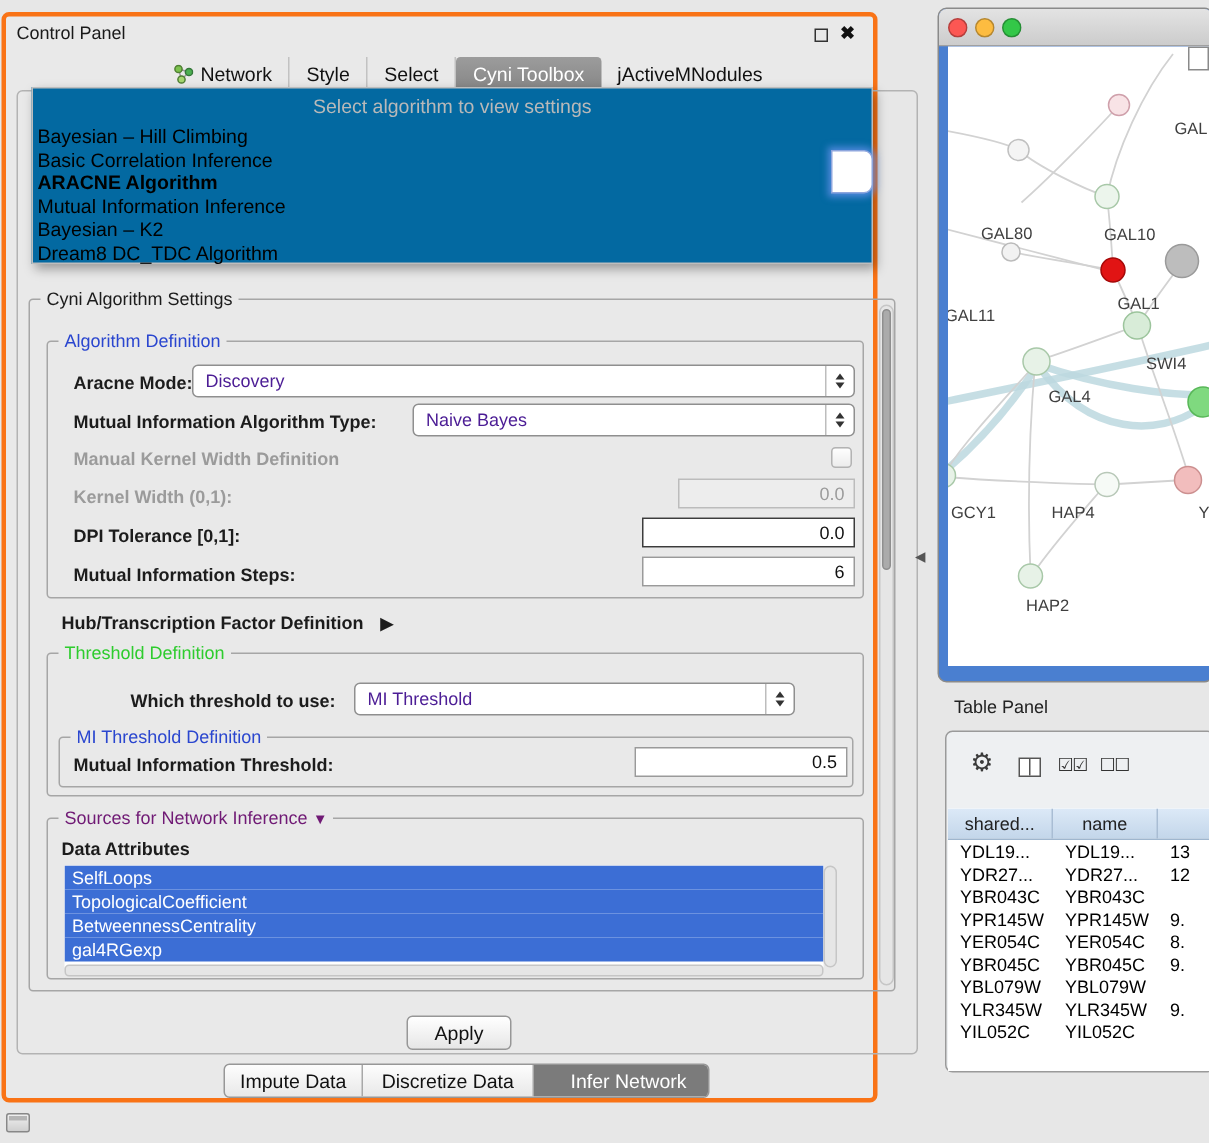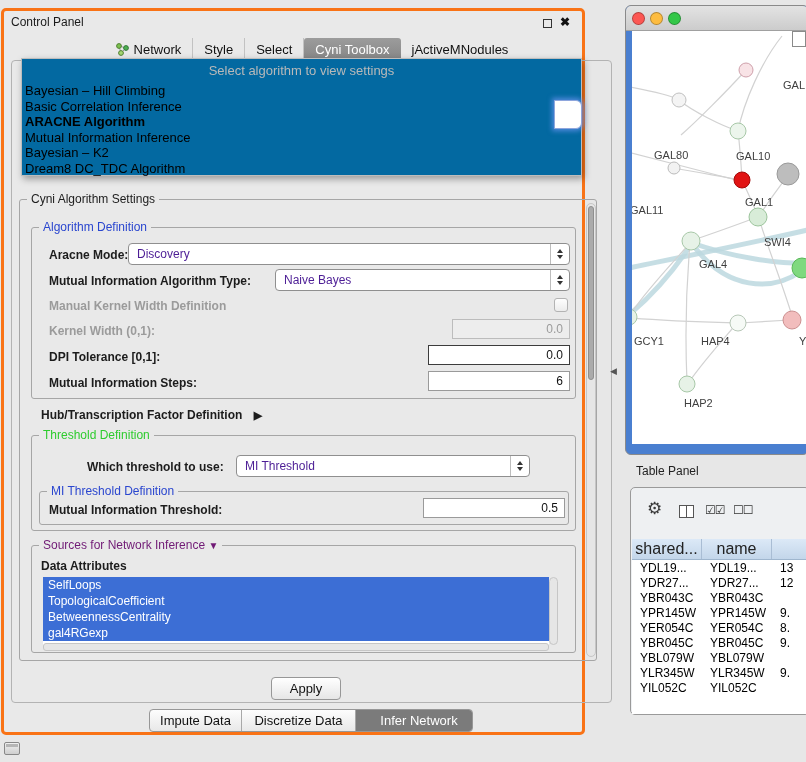--- a/index.html
+++ b/index.html
@@ -86,21 +86,21 @@
   
   .tp-label { position:absolute; left:636px; top:464px; font-size:12px; color:#222; }
   .tpwin { position:absolute; left:630px; top:487px; width:180px; height:228px;
     background:#eef0f2; border:1px solid #9a9a9a; border-radius:5px; }
   .gear { position:absolute; font-size:17px; color:#3a3a3a; }
   .icon-cols { position:absolute; width:15px; height:13px; border:1px solid #555; background:#fff; }
   .icon-cols::after { content:''; position:absolute; left:6px; top:0; bottom:0; width:1px; background:#555; }
   .checks { position:absolute; font-size:12px; color:#333; letter-spacing:-1px; }
   .tbl { position:absolute; left:1px; top:51px; width:178px; height:175px; background:#fff; overflow:hidden; }
   .thead { display:flex; height:21px; background:linear-gradient(#dce9f7,#c3d6ea); border-bottom:1px solid #9fb6ce; }
-  .th { font-size:16px; color:#222; display:flex; align-items:center; justify-content:center;
+  .th { font-size:12px; color:#222; display:flex; align-items:center; justify-content:center;
     border-right:1px solid #a9bdd4; overflow:hidden; white-space:nowrap; }
   .trow { display:flex; height:15px; align-items:center; }
   .td { font-size:12px; color:#000; padding-left:8px; overflow:hidden; white-space:nowrap; }
 
   .mini-ic { position:absolute; left:4px; top:742px; width:16px; height:13px;
     border:1px solid #888; background:linear-gradient(#f0f0f0,#cfcfcf); border-radius:2px; }
   .mini-ic::after { content:''; position:absolute; left:1px; right:1px; top:1px; height:3px; background:#b5b5b5; }
   .split-arrow { position:absolute; left:610px; top:366px; font-size:9px; color:#555; }
 </style>
 </head>

